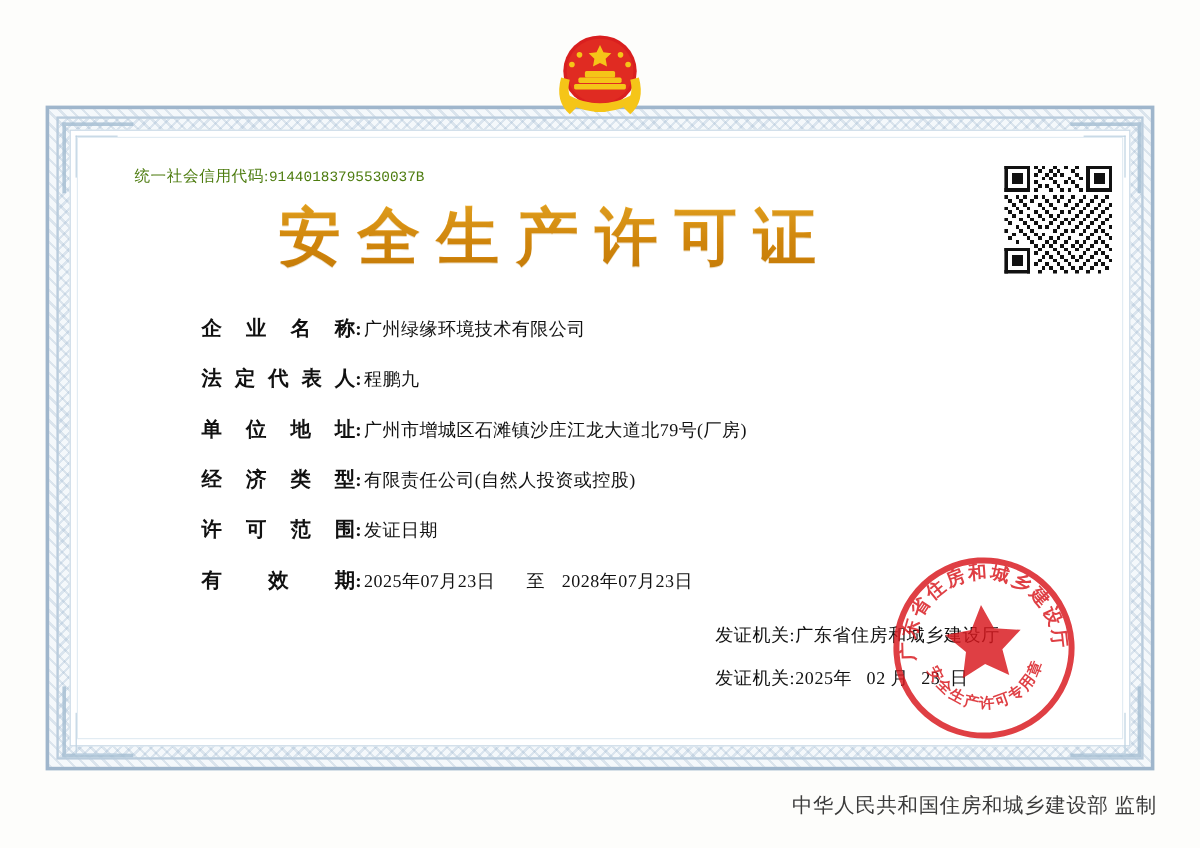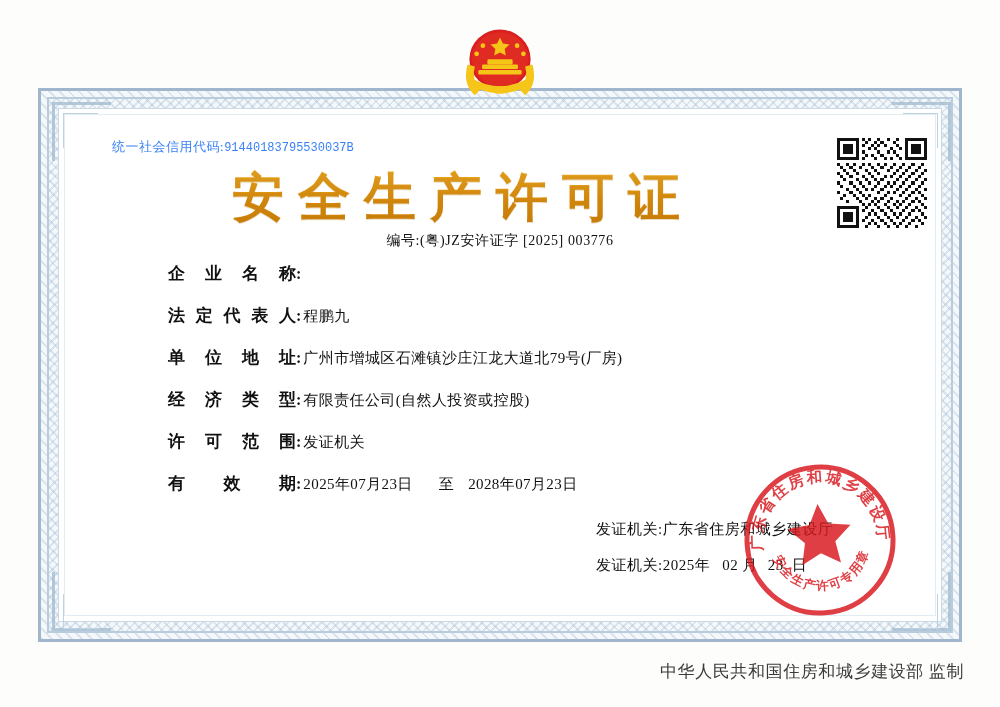--- a/index.html
+++ b/index.html
@@ -110,21 +110,21 @@
     background: #ffffff;
     z-index: 5;
   }
 
   
   .credit-code {
     position: absolute;
     left: 112px;
     top: 138px;
     font-size: 13px;
-    color: #3b82f6;
+    color: #4d7c0f;
     letter-spacing: 0.5px;
     white-space: nowrap;
   }
   .credit-code .num {
     font-family: "Liberation Mono", "DejaVu Sans Mono", monospace;
     font-size: 12px;
     letter-spacing: 0px;
   }
 
   .main-title {
@@ -501,32 +501,32 @@
       </g>
     </svg>
   </div>
 
   <div class="credit-code">
     <span>统一社会信用代码:</span><span class="num">91440183795530037B</span>
   </div>
 
   <div class="main-title">安全生产许可证</div>
 
-  <div class="cert-number">编号:(粤)JZ安许证字 [2025] 003776</div>
 
   <div class="fields">
 
     <div class="field-row">
       <div class="f-label">
         <span>企</span>
         <span>业</span>
         <span>名</span>
         <span>称</span>
       </div>
       <div class="f-colon">:</div>
+      <div class="f-value">广州绿缘环境技术有限公司</div>
     </div>
 
     <div class="field-row">
       <div class="f-label">
         <span>法</span>
         <span>定</span>
         <span>代</span>
         <span>表</span>
         <span>人</span>
       </div>
@@ -557,21 +557,21 @@
     </div>
 
     <div class="field-row">
       <div class="f-label">
         <span>许</span>
         <span>可</span>
         <span>范</span>
         <span>围</span>
       </div>
       <div class="f-colon">:</div>
-      <div class="f-value">发证机关</div>
+      <div class="f-value">发证日期</div>
     </div>
 
     <div class="field-row">
       <div class="f-label">
         <span>有</span>
         <span>效</span>
         <span>期</span>
       </div>
       <div class="f-colon">:</div>
       <div class="f-value">

